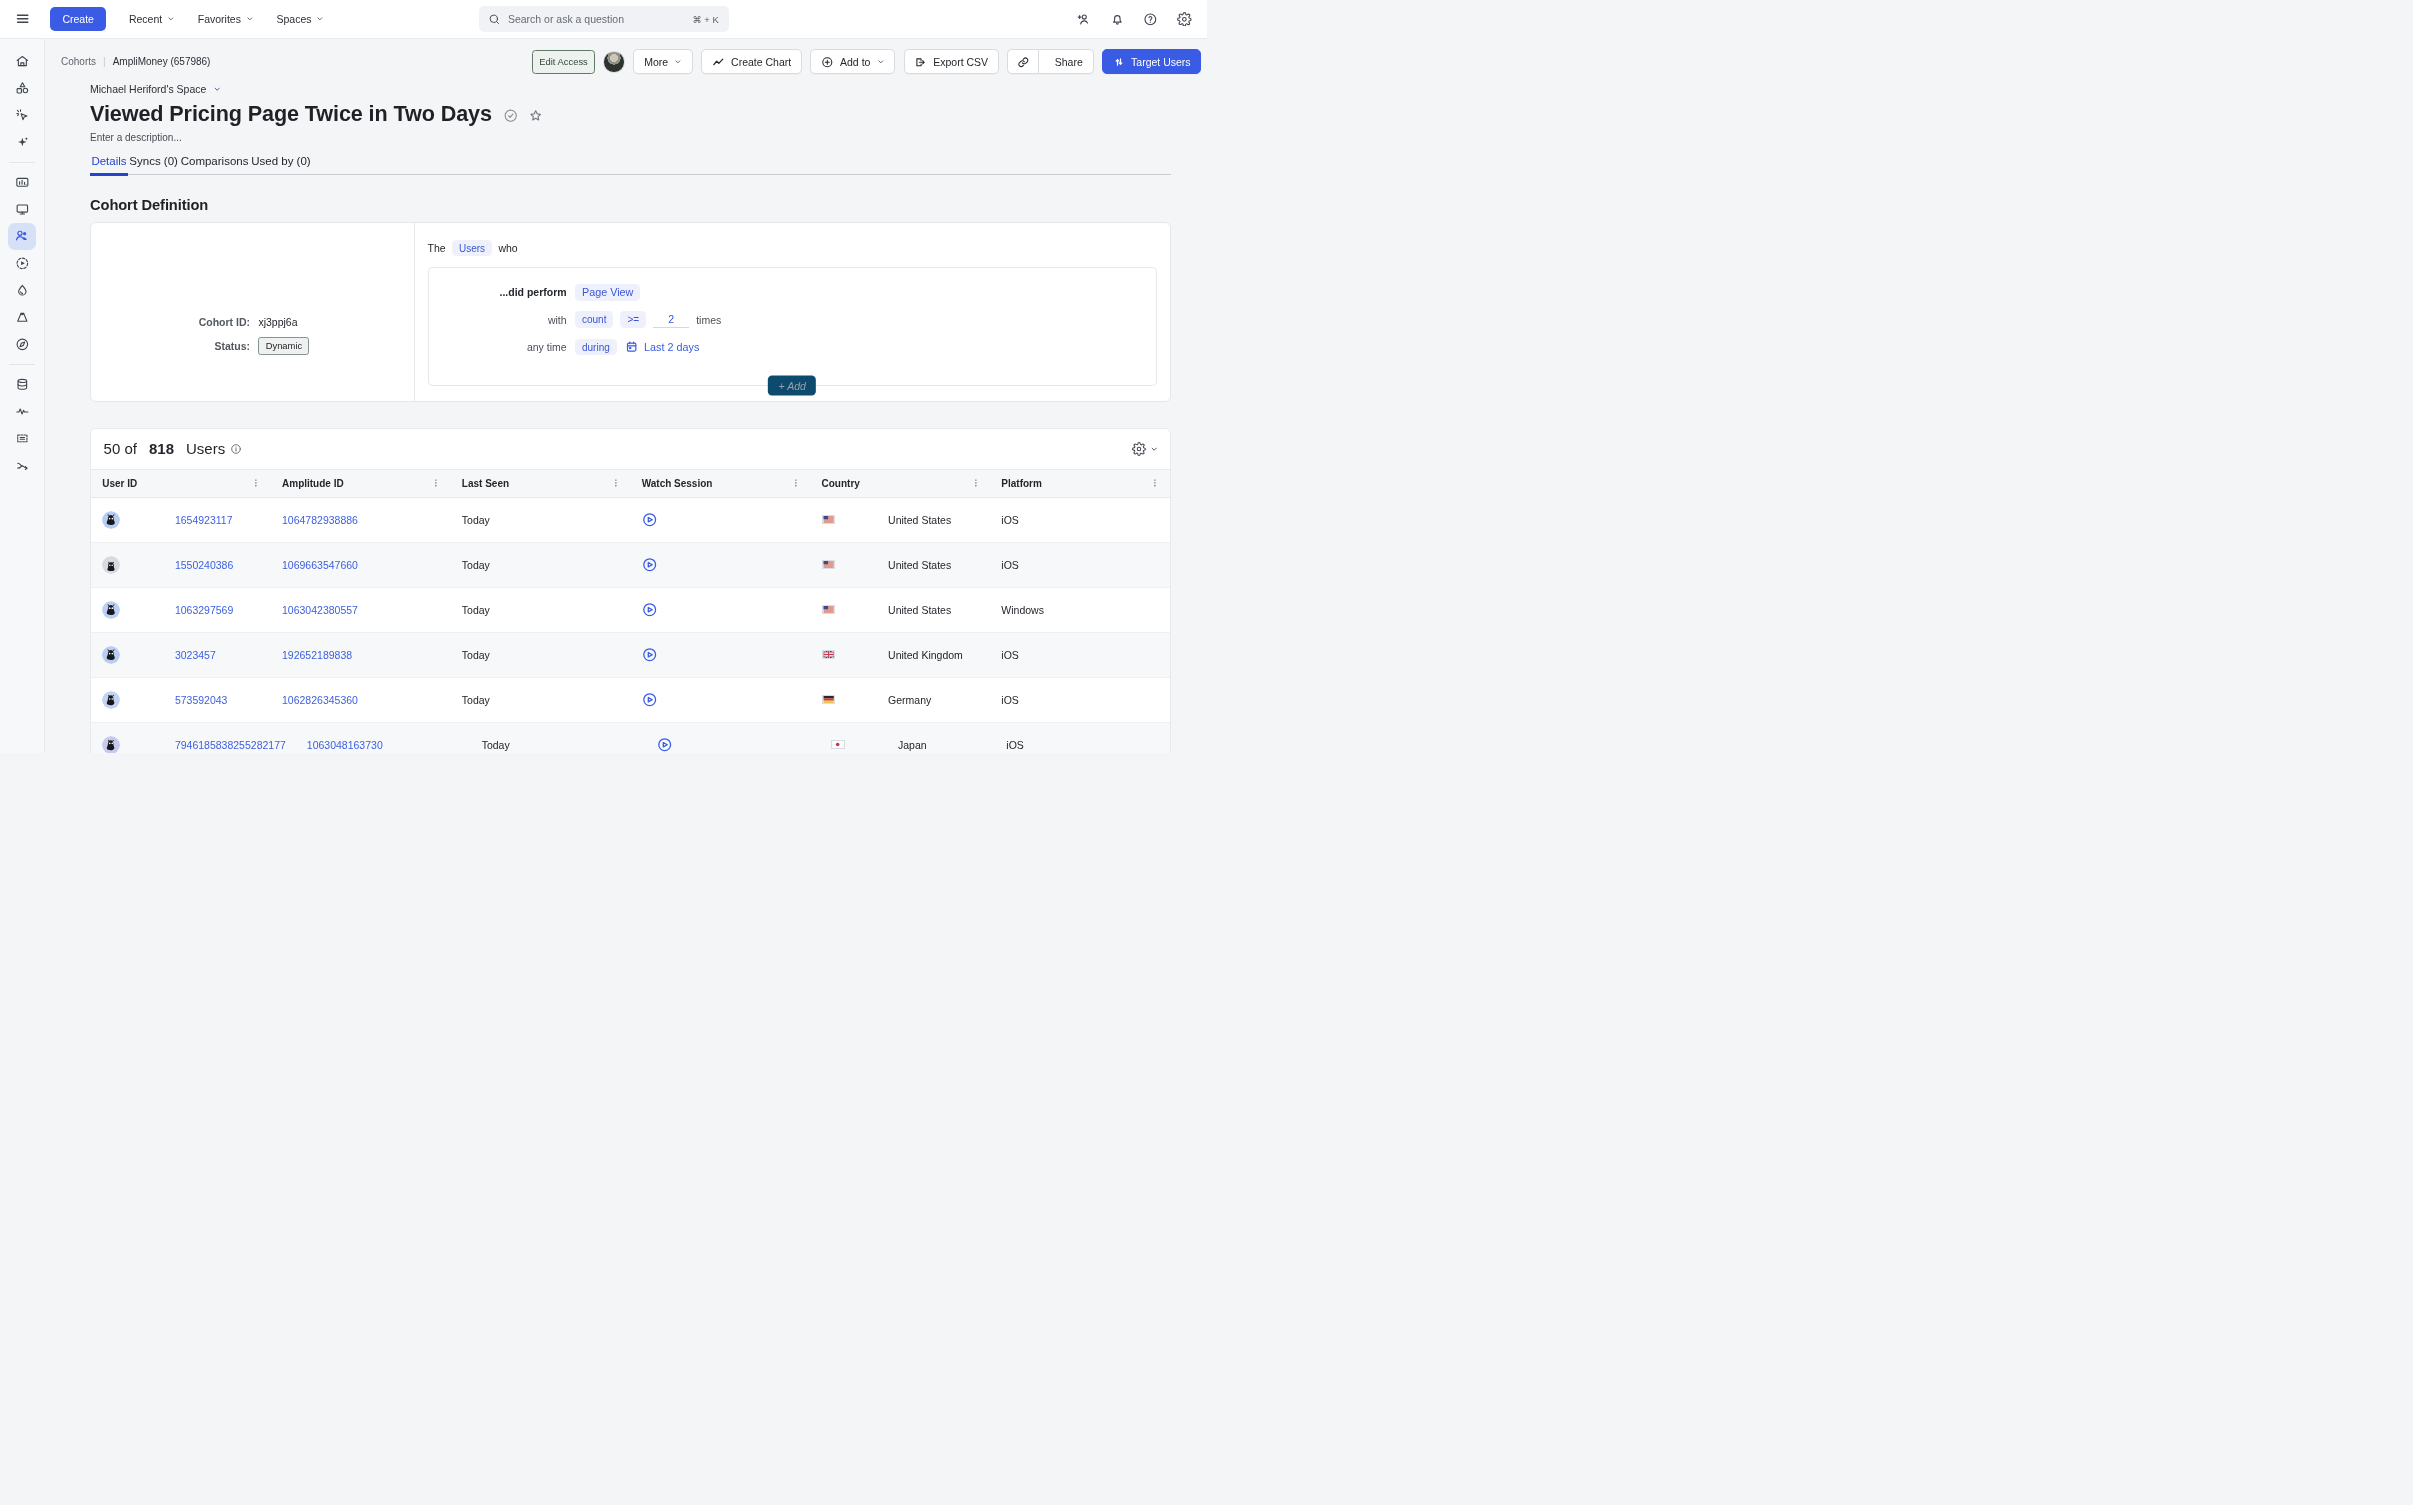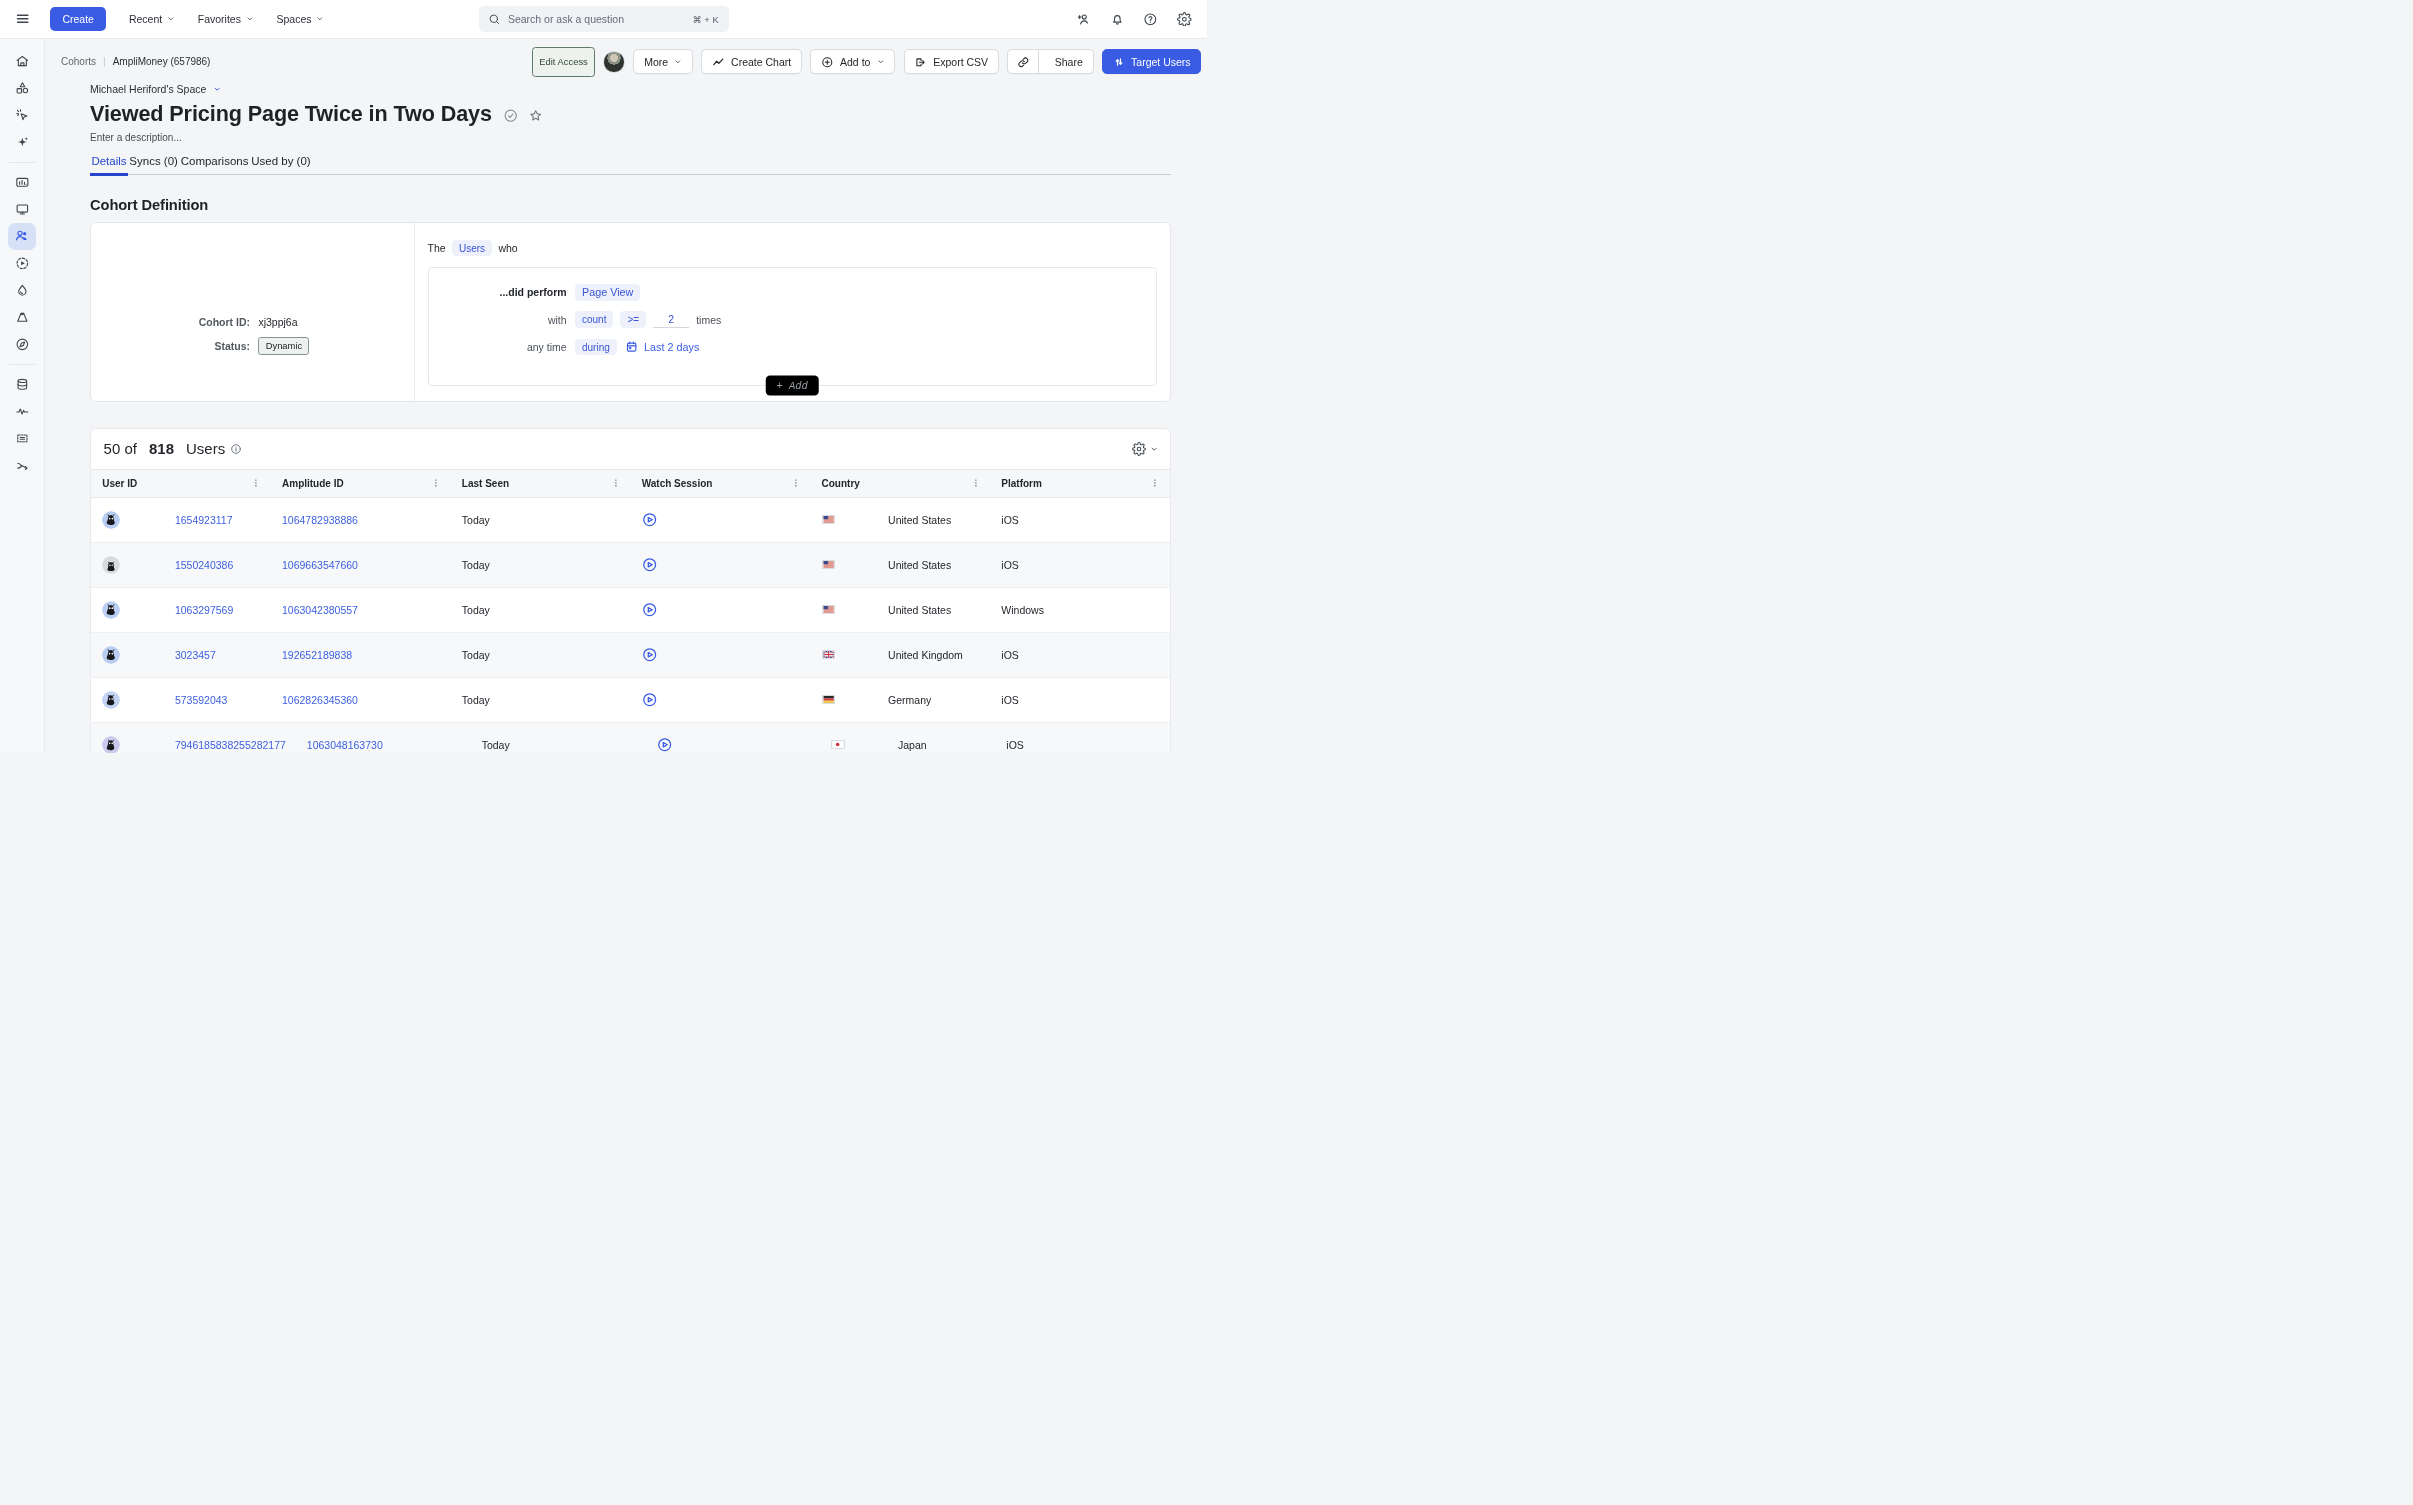--- a/index.html
+++ b/index.html
@@ -43,21 +43,21 @@
 
   
   .content { position:absolute; top:39px; left:45px; right:0; bottom:0; }
   .head-row { display:flex; align-items:center; padding:9.8px 5.6px 0 16px; height:36px; }
   .breadcrumb { display:flex; align-items:center; gap:7px; font-size:10px; }
   .crumb-section { color:#5f6670; cursor:pointer; }
   .crumb-sep { color:#c3c7cd; }
   .crumb-project { color:#2b2f36; cursor:pointer; }
   .actions { margin-left:auto; display:flex; align-items:center; gap:8.4px; }
   .badge-edit {
-    height:30px; display:flex; align-items:center; padding:0 6.3px; border-radius:3.5px;
+    height:24px; display:flex; align-items:center; padding:0 6.3px; border-radius:3.5px;
     background:#eef2ee; border:0.7px solid #5f7a66; color:#31463a; font-size:9.4px; font-weight:500; cursor:pointer;
   }
   .owner-avatar {
     width:21.6px; height:21.6px; border-radius:50%; overflow:hidden; cursor:pointer;
     background:radial-gradient(circle at 50% 30%, #cfc6b6 0 24%, #8b9288 25% 38%, #2e3330 39% 100%);
     border:0.7px solid #d8dbe0;
   }
   .btn {
     height:25px; background:#fff; border:0.7px solid #d8dbe0; border-radius:4.9px; padding:0 9.8px;
     display:inline-flex; align-items:center; gap:6.3px; font-size:10.5px; color:#23262b; font-family:inherit; cursor:pointer;
@@ -104,22 +104,22 @@
   .clause-box { position:relative; margin-top:10.5px; height:119px; border:0.7px solid #e5e7ea; border-radius:4.2px; padding-top:14.7px; }
   .clause-row { display:flex; align-items:center; margin-bottom:7.7px; height:19.6px; }
   .clause-label { width:138px; text-align:right; margin-right:8.4px; font-size:10.5px; color:#4a5058; flex-shrink:0; }
   .clause-label.bold { color:#23262b; font-weight:600; }
   .clause-row .gap { width:7px; }
   .value-input { min-width:36px; text-align:center; color:#3a55d6; font-size:10.5px; border-bottom:0.7px solid #d4d7dc; padding:2.1px 4.2px; cursor:text; }
   .plain-word { font-size:10.5px; color:#4a5058; margin-left:7px; }
   .daterange { display:flex; align-items:center; gap:5.6px; margin-left:8.4px; color:#3a5ce4; font-size:10.8px; cursor:pointer; }
   .add-btn {
     position:absolute; left:50%; bottom:0; transform:translate(-50%, 52%);
-    background:#000000; border:none; border-radius:4.2px; padding:4.2px 10.5px;
-    color:#9aa0aa; font-size:10.5px; font-style:italic; font-family:Liberation Mono, monospace; cursor:pointer;
+    background:#0c4a6e; border:none; border-radius:4.2px; padding:4.2px 10.5px;
+    color:#9aa0aa; font-size:10.5px; font-style:italic; font-family:Liberation Sans, sans-serif; cursor:pointer;
   }
 
   
   .users-card { margin-top:26px; background:#fff; border:0.7px solid #e7e9ec; border-radius:5.6px 5.6px 0 0; border-bottom:none; }
   .summary-row { height:40px; display:flex; align-items:center; padding:0 11.2px 0 12.6px; }
   .summary-text { font-size:15px; color:#23262b; display:flex; align-items:center; gap:12px; }
   .summary-text b { font-weight:700; }
   .info-ic { margin-left:4.9px; cursor:pointer; display:flex; }
   .table-gear { margin-left:auto; display:flex; align-items:center; gap:4.9px; cursor:pointer; }
 

